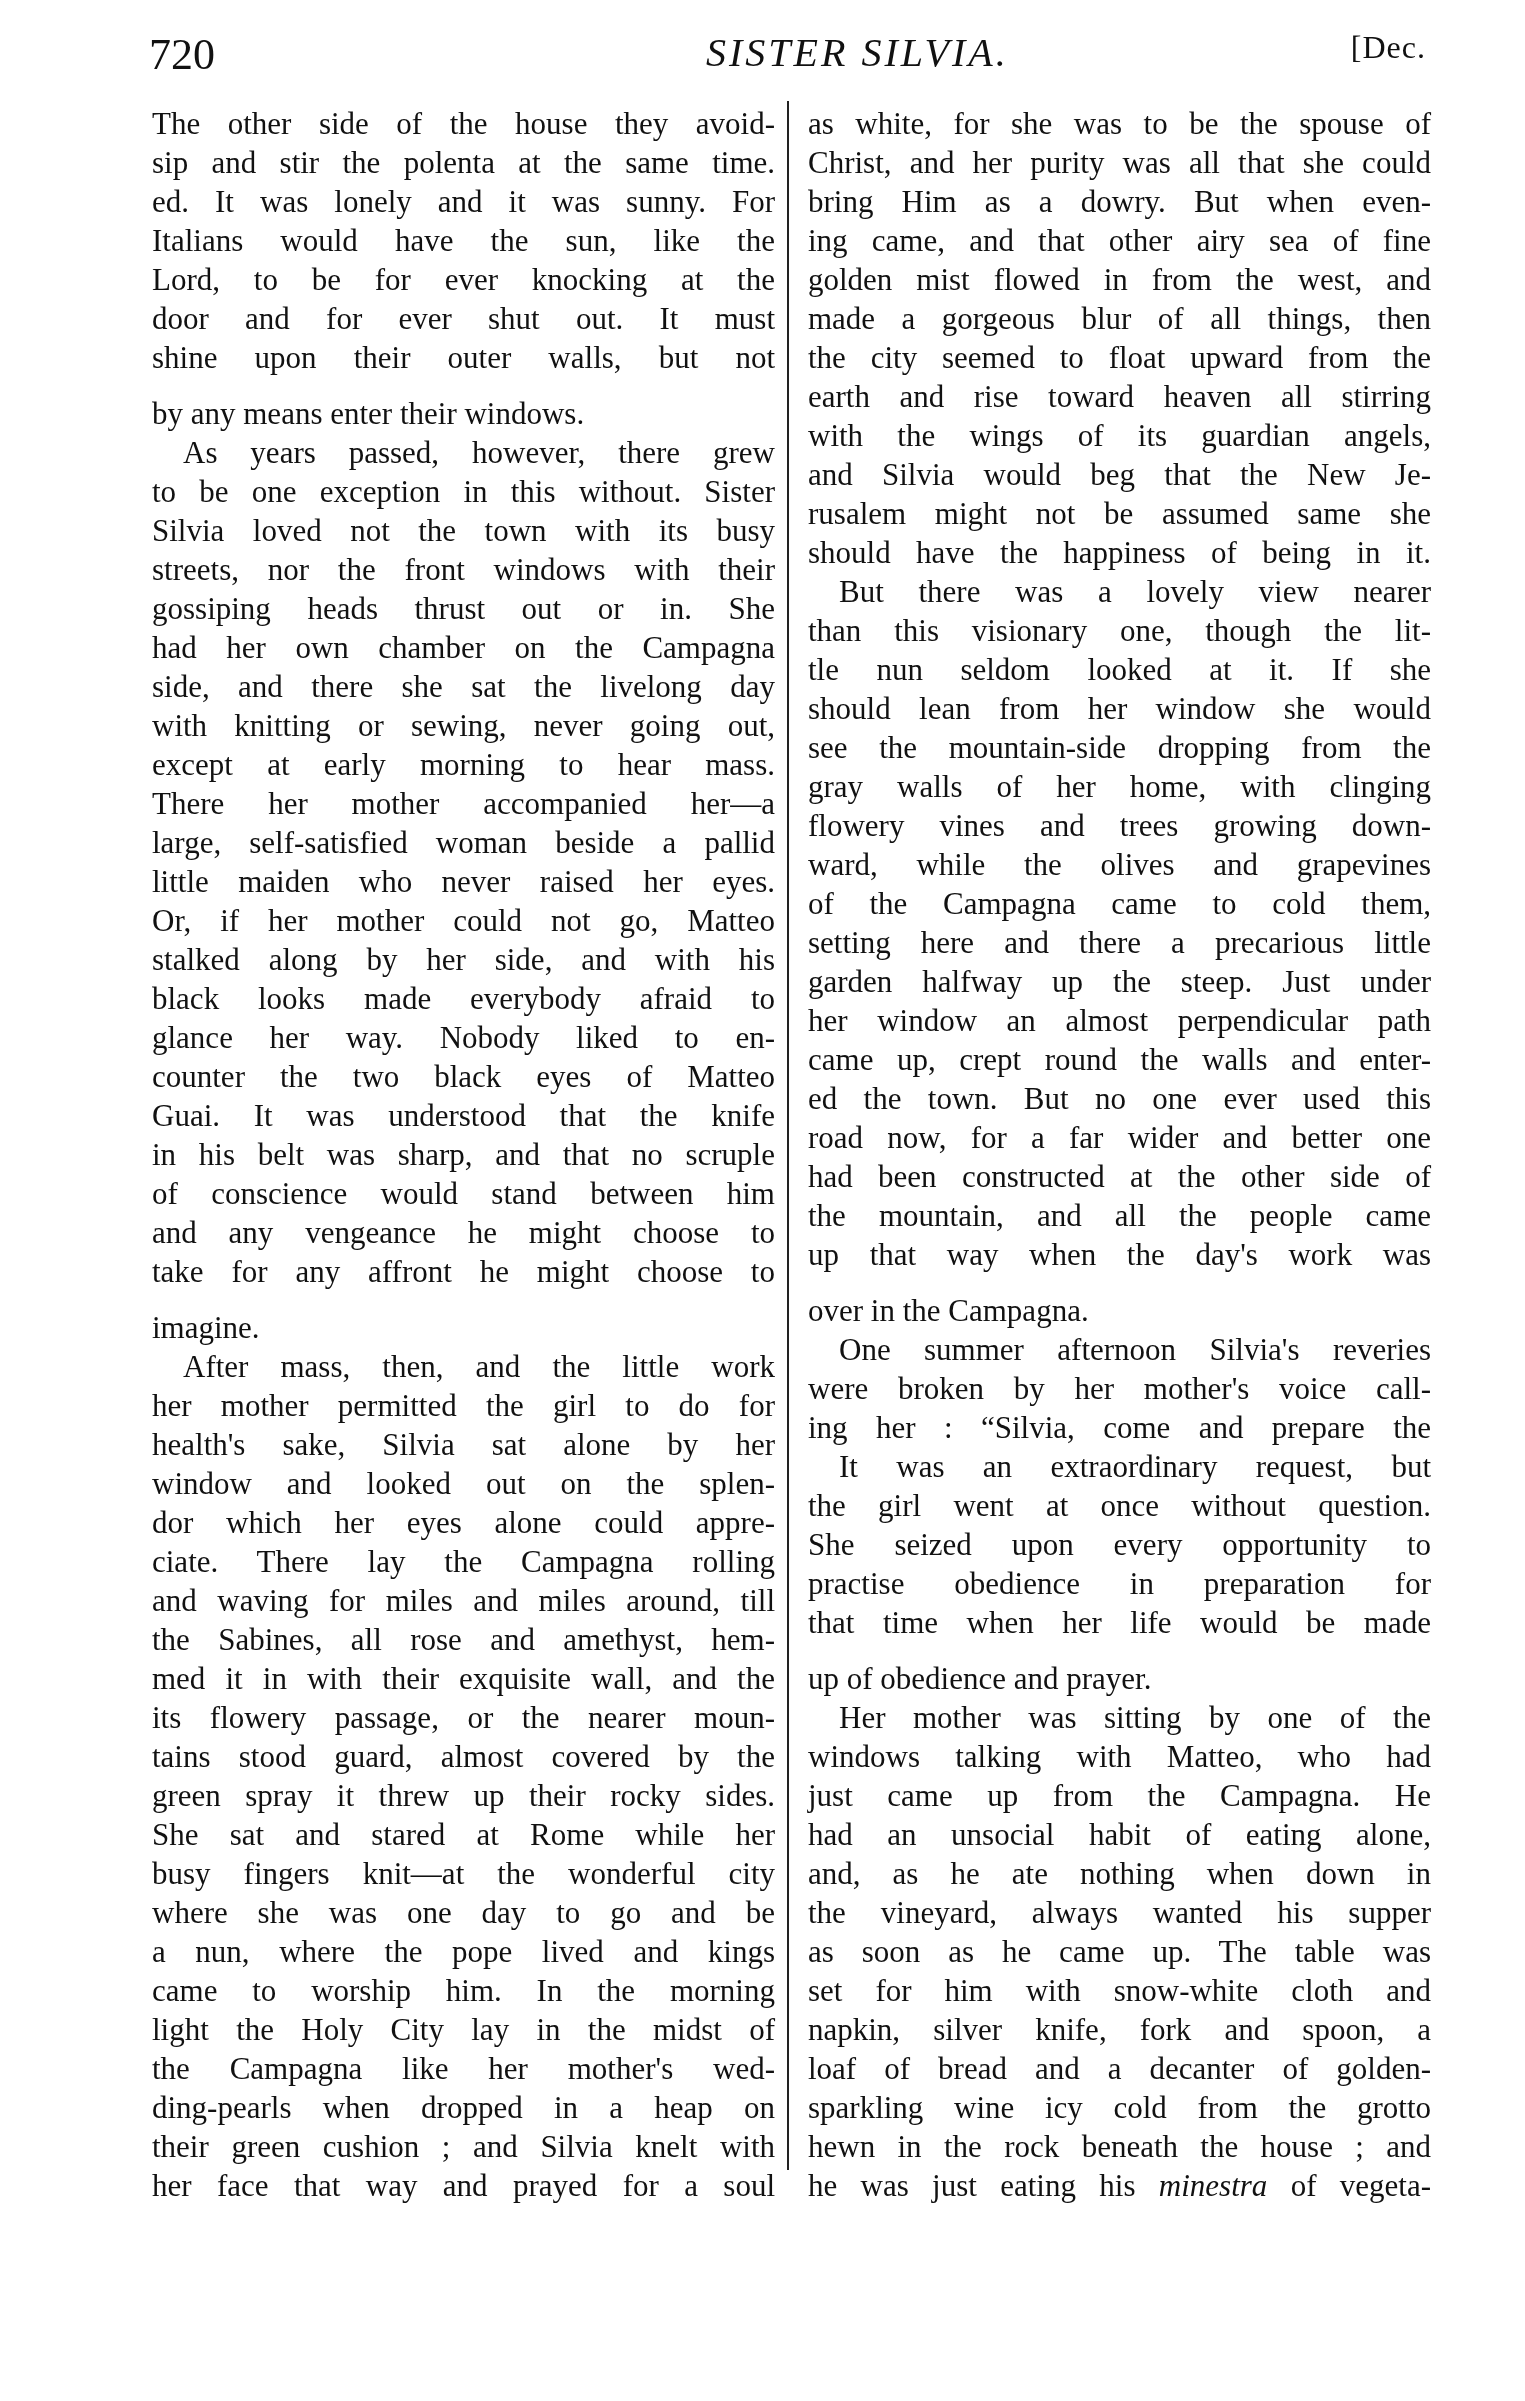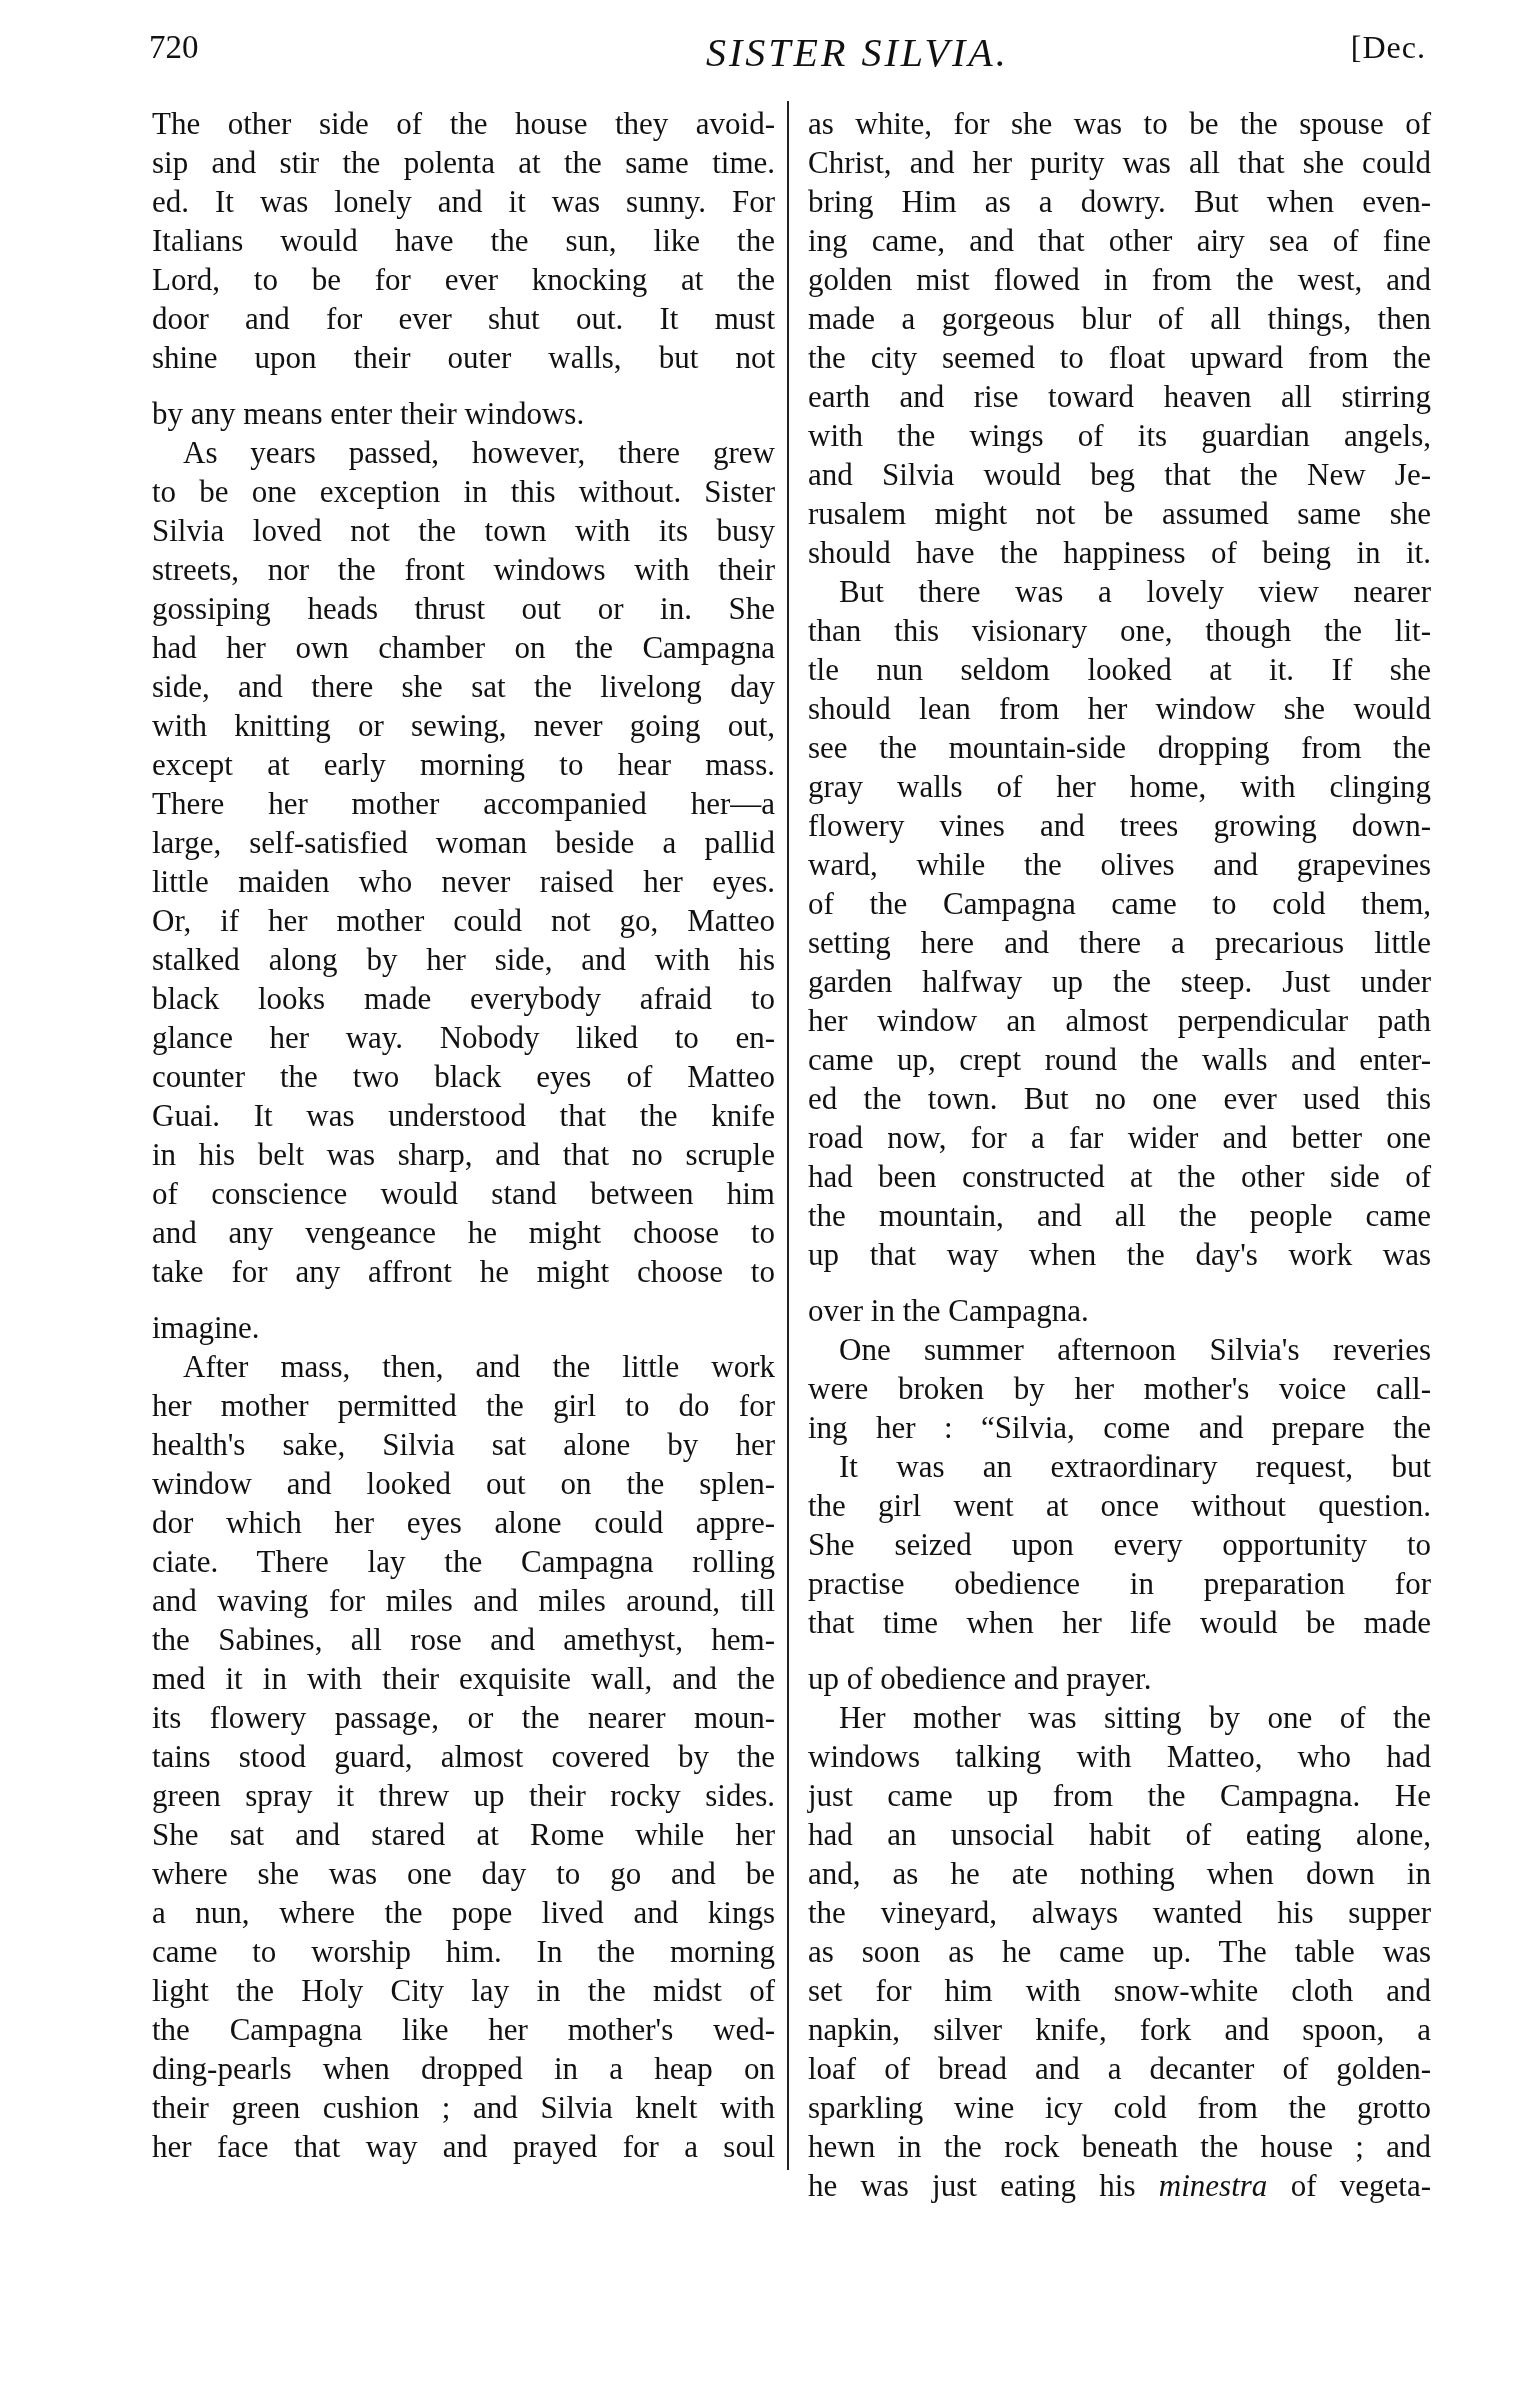--- a/index.html
+++ b/index.html
@@ -1,19 +1,19 @@
 <!DOCTYPE html>
 <html style="font-size:8px"><head>
 <meta charset="utf-8">
 <style>
   html, body { margin:0; padding:0; background:#ffffff; }
   body { width:1526px; height:2401px; position:relative; overflow:hidden;
          font-family:"Liberation Serif","DejaVu Serif",serif; color:#111; }
   .header { position:absolute; top:29px; left:149px; width:1277px; height:50px; }
-  .page-num { position:absolute; left:0; top:0; font-size:33px; }
+  .page-num { position:absolute; left:0; top:0; font-size:44px; }
   .running-title { position:absolute; left:510px; top:0; font-size:40px; font-style:italic; letter-spacing:3px;margin-left:47px; }
   .month { position:absolute; right:0; top:0; font-size:32px; letter-spacing:1px; }
   .col { position:absolute; top:104px; width:623px; font-size:31px; line-height:39px; }
   .col-left { left:152px; }
   .col-right { left:808px; }
   .line { display:block; white-space:nowrap; text-align:justify; text-align-last:justify; height:39px; }
   .line.last { text-align-last:left;margin-top:17px; }
   .line.indent { padding-left:31px; }
   .divider { position:absolute; left:787px; top:101px; width:1.5px; height:2069px; background:#222; }
   em { font-style:italic; }
@@ -65,20 +65,21 @@
     <span class="line">window and looked out on the splen-</span>
     <span class="line">dor which her eyes alone could appre-</span>
     <span class="line">ciate.  There lay the Campagna rolling</span>
     <span class="line">and waving for miles and miles around, till</span>
     <span class="line">the Sabines, all rose and amethyst, hem-</span>
     <span class="line">med it in with their exquisite wall, and the</span>
     <span class="line">its flowery passage, or the nearer moun-</span>
     <span class="line">tains stood guard, almost covered by the</span>
     <span class="line">green spray it threw up their rocky sides.</span>
     <span class="line">She sat and stared at Rome while her</span>
+    <span class="line">busy fingers knit—at the wonderful city</span>
     <span class="line">where she was one day to go and be</span>
     <span class="line">a nun, where the pope lived and kings</span>
     <span class="line">came to worship him.  In the morning</span>
     <span class="line">light the Holy City lay in the midst of</span>
     <span class="line">the Campagna like her mother's wed-</span>
     <span class="line">ding-pearls when dropped in a heap on</span>
     <span class="line">their green cushion ; and Silvia knelt with</span>
     <span class="line">her face that way and prayed for a soul</span>
   </div>
 <div class="divider"></div>

